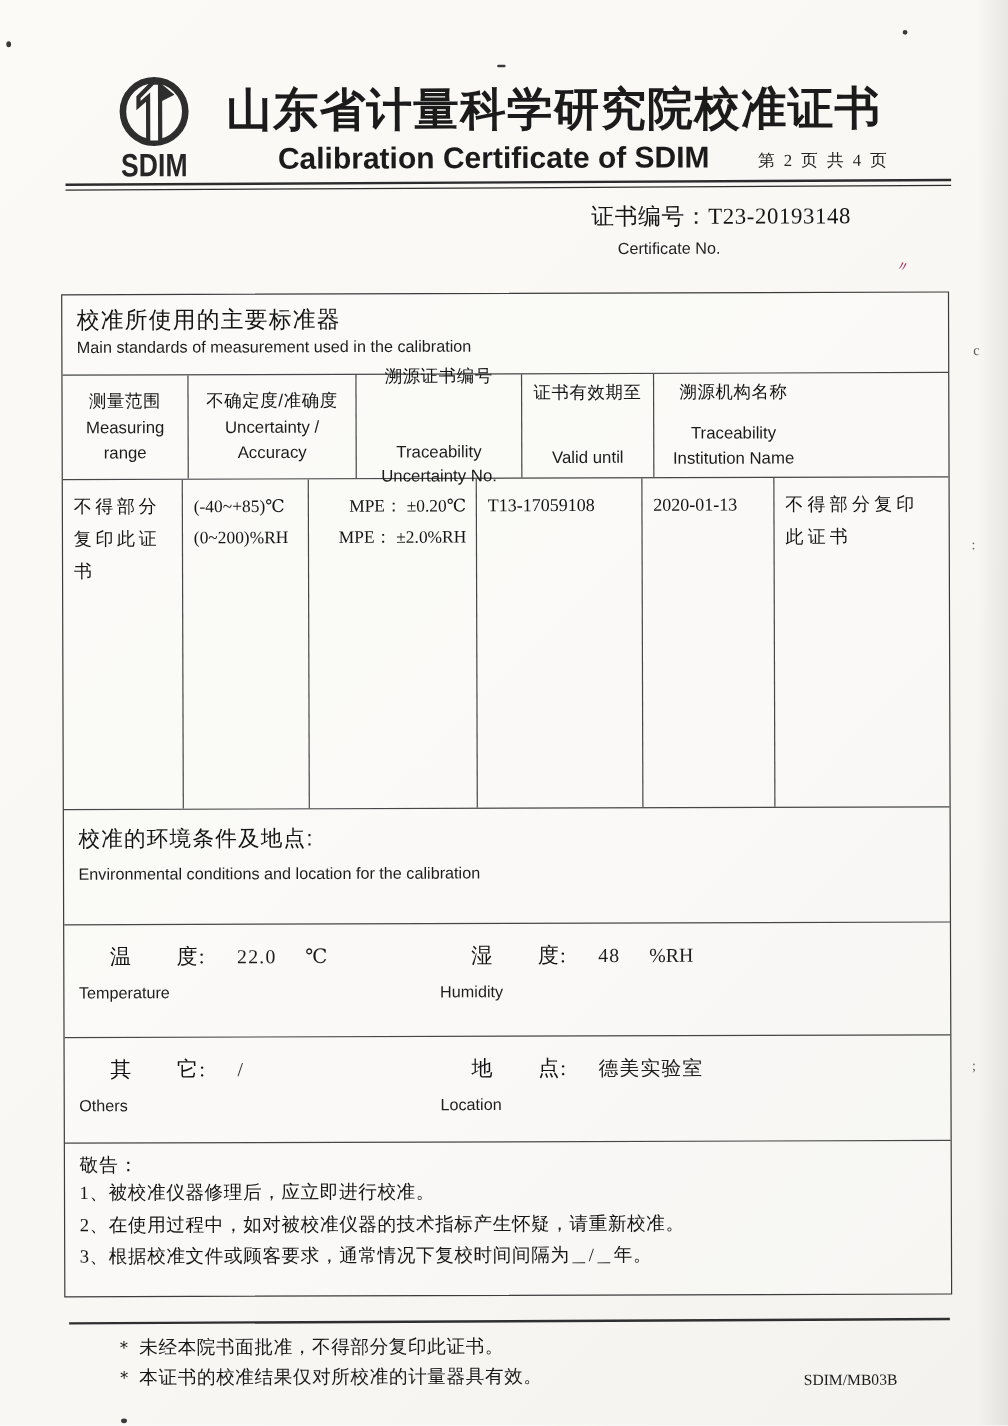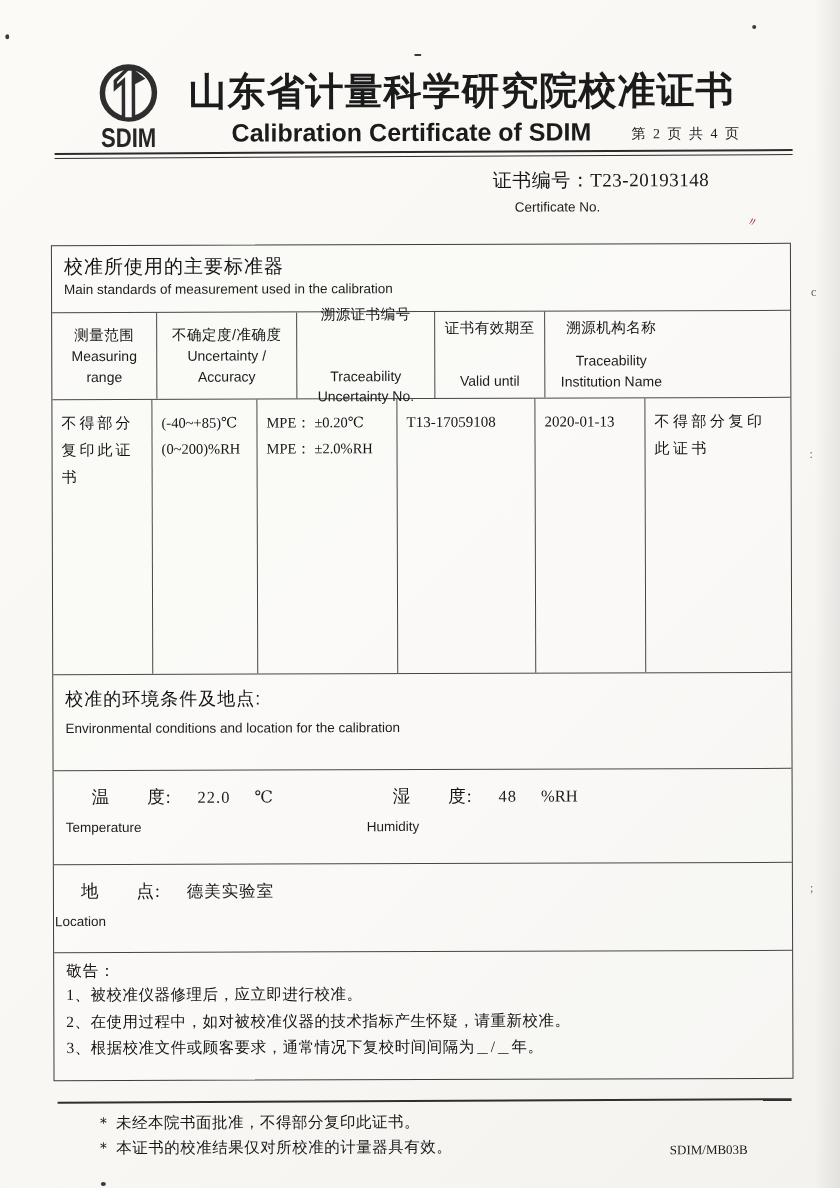--- a/index.html
+++ b/index.html
@@ -35,21 +35,21 @@
 
   
   .docbox{position:absolute;left:52px;top:244px;width:740px;border:1.7px solid #3c3c3c;background:rgba(255,255,255,0.25);}
   .sec-title{height:66px;padding:8px 12px 0 12px;}
   .sec-title .zh{font-size:19px;letter-spacing:1px;color:#141414;font-family:"Liberation Sans",sans-serif;}
   .sec-title .en{font-size:13.5px;color:#1d1d1d;margin-top:2px;}
 
   .trow{display:flex;border-top:1.6px solid #474747;}
   .tcell{border-right:1.6px solid #474747;}
   .tcell:last-child{border-right:none;gap:12px;}
-  .c1{width:100px;} .c2{width:105px;} .c3{width:140px;} .c4{width:138px;gap:41px;} .c5{width:110px;gap:32px;} .c6{width:132px;}
+  .c1{width:100px;} .c2{width:105px;} .c3{width:140px;text-align:right;} .c4{width:138px;gap:41px;} .c5{width:110px;gap:32px;} .c6{width:132px;}
   .thead{height:87px;}
   .thead .tcell{display:flex;flex-direction:column;justify-content:center;align-items:center;
     text-align:center;padding:2px 4px;}
   .thead .zh{font-size:14.5px;letter-spacing:0.5px;color:#141414;font-family:"Liberation Sans",sans-serif;line-height:1.45;}
   .thead .en{font-size:14px;color:#1b1b1b;line-height:1.45;}
   .tbody-row{height:275px;}
   .tbody-row .tcell{padding:10px 8px 0 9px;font-size:15px;line-height:1.8;color:#151515;}
   .cell-name{letter-spacing:3px;}
   .cell-range div{white-space:nowrap;font-size:14.5px;}
   .cell-acc div{white-space:nowrap;font-size:14.5px;}
@@ -172,20 +172,26 @@
       </div>
       <div class="env-right">
         <div>
           <span class="env-zh">湿　　度:</span><span class="env-val">48</span><span class="env-unit">%RH</span>
         </div>
         <div class="env-en sans">Humidity</div>
       </div>
     </div>
 
     <div class="env-row env-row2">
+      <div class="env-left">
+        <div>
+          <span class="env-zh">其　　它:</span><span class="env-val">/</span>
+        </div>
+        <div class="env-en sans">Others</div>
+      </div>
       <div class="env-right">
         <div>
           <span class="env-zh">地　　点:</span><span class="env-val">德美实验室</span>
         </div>
         <div class="env-en sans">Location</div>
       </div>
     </div>
 
     <div class="notice">
       <div class="ntitle">敬告：</div>

